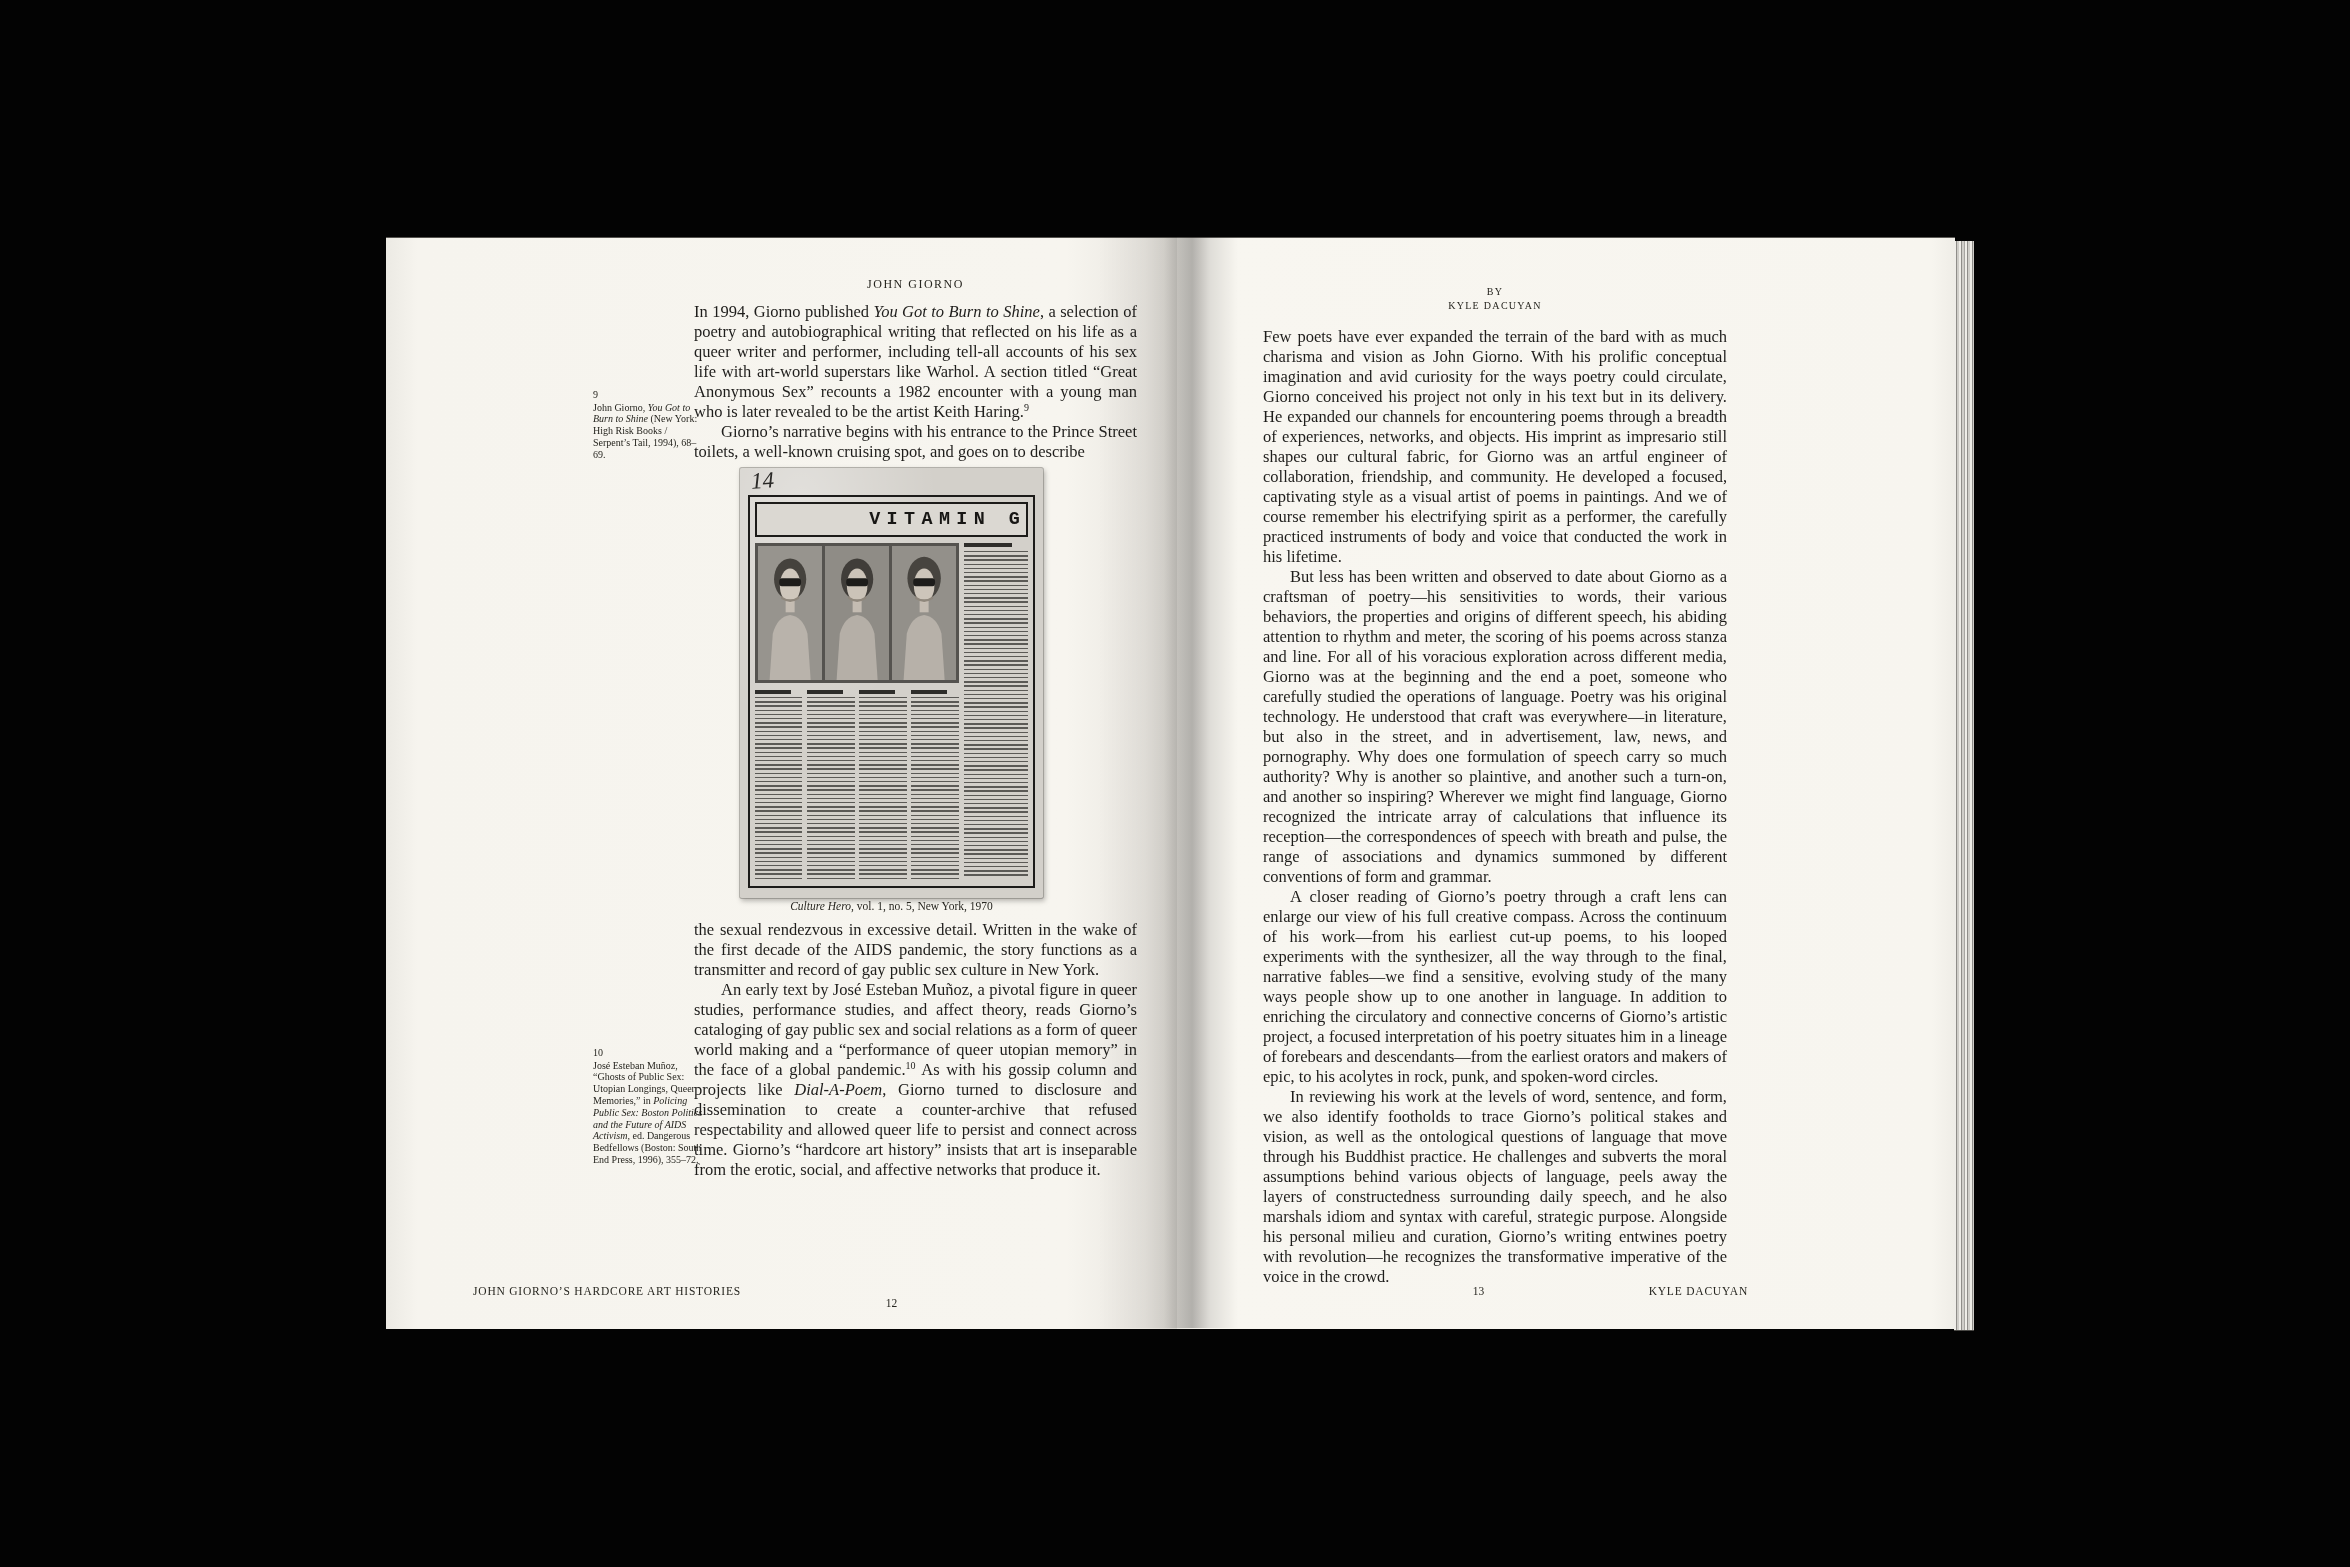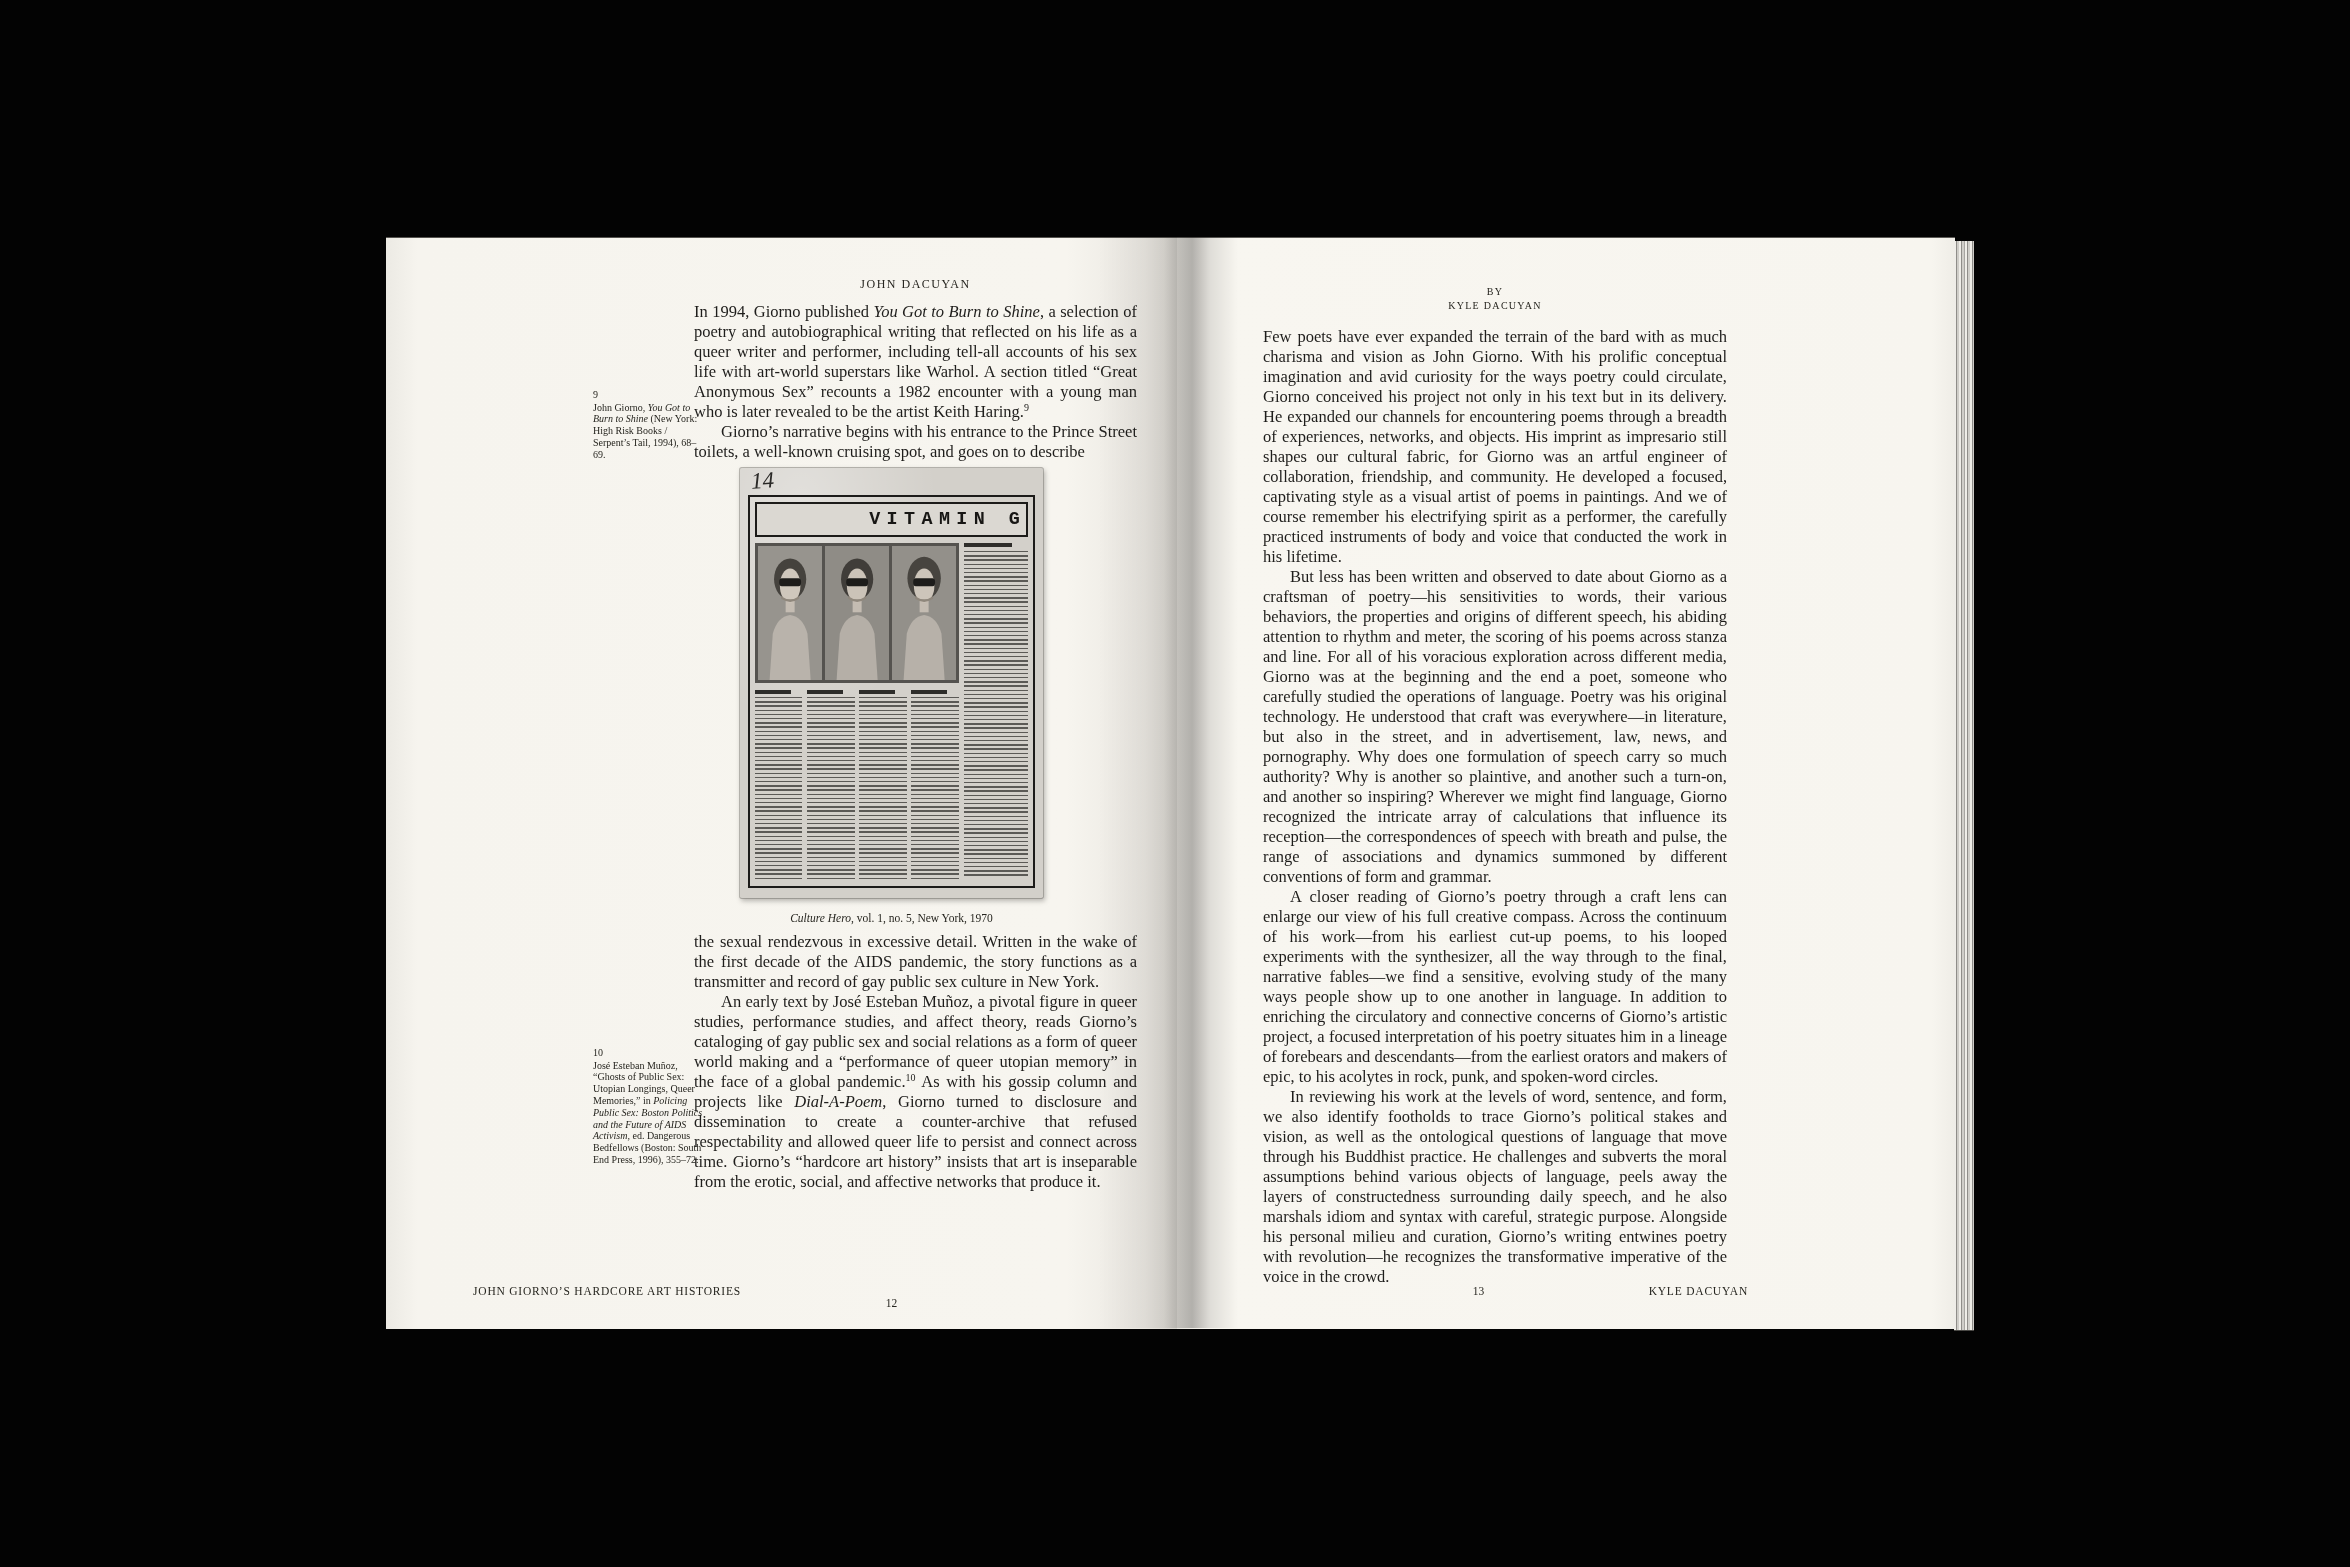--- a/index.html
+++ b/index.html
@@ -89,21 +89,21 @@
   .photo-panel{flex:1;background:#95928c;position:relative;overflow:hidden;}
   .photo-panel svg{position:absolute;inset:0;width:100%;height:100%;}
   .fake{background-image:repeating-linear-gradient(to bottom,rgba(45,44,41,0.72) 0 1.4px,rgba(0,0,0,0) 1.4px 4.2px);}
   .fake-head{height:3.7px;background:#2e2d2a;margin-bottom:2.8px;width:75%;}
   .mag-col-right{position:absolute;right:0;top:0;width:64px;bottom:1.8px;}
   .mag-col-right .fake{position:absolute;left:0;right:0;top:8.3px;bottom:0;}
   .mag-lower{position:absolute;left:0;top:147px;width:204px;bottom:1.8px;display:flex;gap:4.6px;}
   .mag-lower .lcol{flex:1;position:relative;}
   .mag-lower .lcol .fake{position:absolute;left:0;right:0;top:7.3px;bottom:0;}
   .figure-caption{
-    margin:14px 0 0 46px;width:303px;text-align:center;font-size:11.5px;color:#26251f;
+    margin:2px 0 0 46px;width:303px;text-align:center;font-size:11.5px;color:#26251f;
   }
   .figure-caption em{font-style:italic;}
   .after-figure{margin-top:8.3px;}
   
   .col-right{position:absolute;left:86px;top:40px;width:464px;}
   .article-title{
     text-align:center;font-size:28.5px;line-height:30px;letter-spacing:0.5px;color:#2b2a26;
   }
   .byline{margin-top:7.3px;text-align:center;font-size:10px;letter-spacing:1.3px;color:#26251f;line-height:13.8px;}
   .rp-body{margin-top:14px;}
@@ -123,21 +123,21 @@
         <div class="note-num">9</div>
         <div class="note-text"><span>John Giorno, </span><em>You Got to Burn to Shine</em><span> (New York: High Risk Books / Serpent’s Tail, 1994), 68–69.</span></div>
       </aside>
 
       <aside class="note note-10">
         <div class="note-num">10</div>
         <div class="note-text"><span>José Esteban Muñoz, “Ghosts of Public Sex: Utopian Longings, Queer Memories,” in </span><em>Policing Public Sex: Boston Politics and the Future of AIDS Activism</em><span>, ed. Dangerous Bedfellows (Boston: South End Press, 1996), 355–72.</span></div>
       </aside>
 
       <div class="col-left">
-        <div class="running-head">JOHN DACUYAN</div>
+        <div class="running-head">JOHN GIORNO</div>
 
         <div class="body-text">
           <p><span>In 1994, Giorno published </span><em>You Got to Burn to Shine</em><span>, a selection of poetry and autobiographical writing that reflected on his life as a queer writer and performer, including tell-all accounts of his sex life with art-world superstars like Warhol. A section titled “Great Anonymous Sex” recounts a 1982 encounter with a young man who is later revealed to be the artist Keith Haring.</span><sup>9</sup></p>
           <p class="indent"><span>Giorno’s narrative begins with his entrance to the Prince Street toilets, a well-known cruising spot, and goes on to describe</span></p>
         </div>
 
         <div class="figure-wrap">
           <div class="magazine">
             <div class="mag-annotation">14</div>
             <div class="mag-frame">

